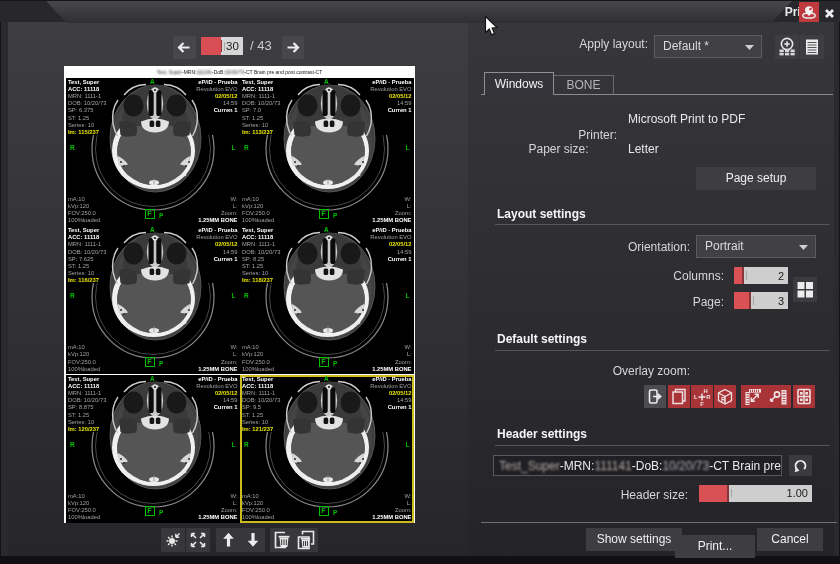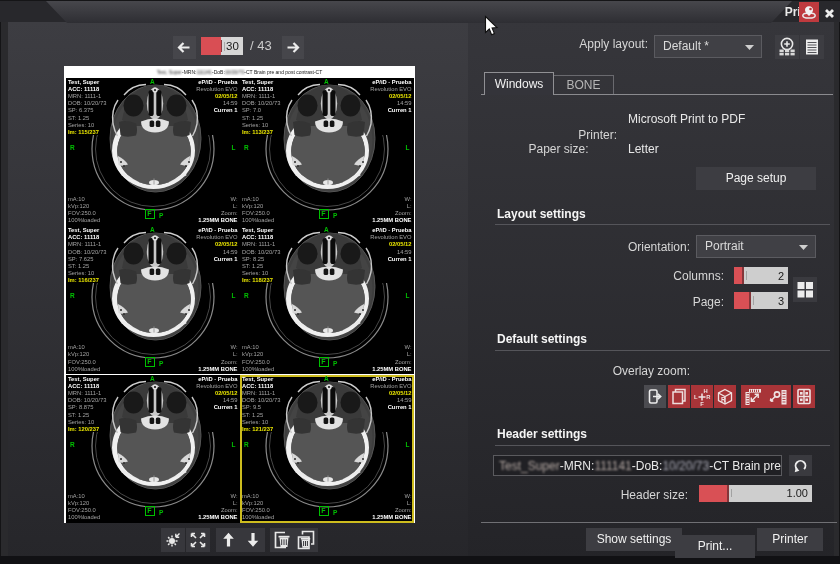--- a/index.html
+++ b/index.html
@@ -422,18 +422,18 @@
   <div class="lbl" style="left:560px;top:488px;width:128px;">Header size:</div>
   <div class="slider" style="left:699px;top:485px;width:113px;height:16.5px;">
     <div class="red" style="width:29px;"></div>
     <div class="notch" style="left:28px;"></div>
     <div class="tick" style="left:31.5px;"></div>
     <div class="num">1.00</div>
   </div>
   <div id="fsep"></div>
   <div class="btn" style="left:586px;top:528px;width:96px;height:23px;padding-top:4px;">Show settings</div>
   <div class="btn" style="left:675px;top:528px;width:80px;height:23px;padding-top:4px;margin-top:7px;">Print...</div>
-  <div class="btn" style="left:757px;top:528px;width:66px;height:23px;padding-top:4px;">Printer</div>
+  <div class="btn" style="left:757px;top:528px;width:66px;height:23px;padding-top:4px;">Cancel</div>
 
   <svg class="abs" style="left:483px;top:15px;z-index:9;" width="16" height="23">
     <path d="M2.5 1.5 L2.5 17.5 L6.3 14 L8.6 19.8 L11.4 18.6 L9.1 13 L14 12.6 Z" fill="#fff" stroke="#111" stroke-width="1.1"></path>
   </svg>
 </div>
 
 </body></html>

